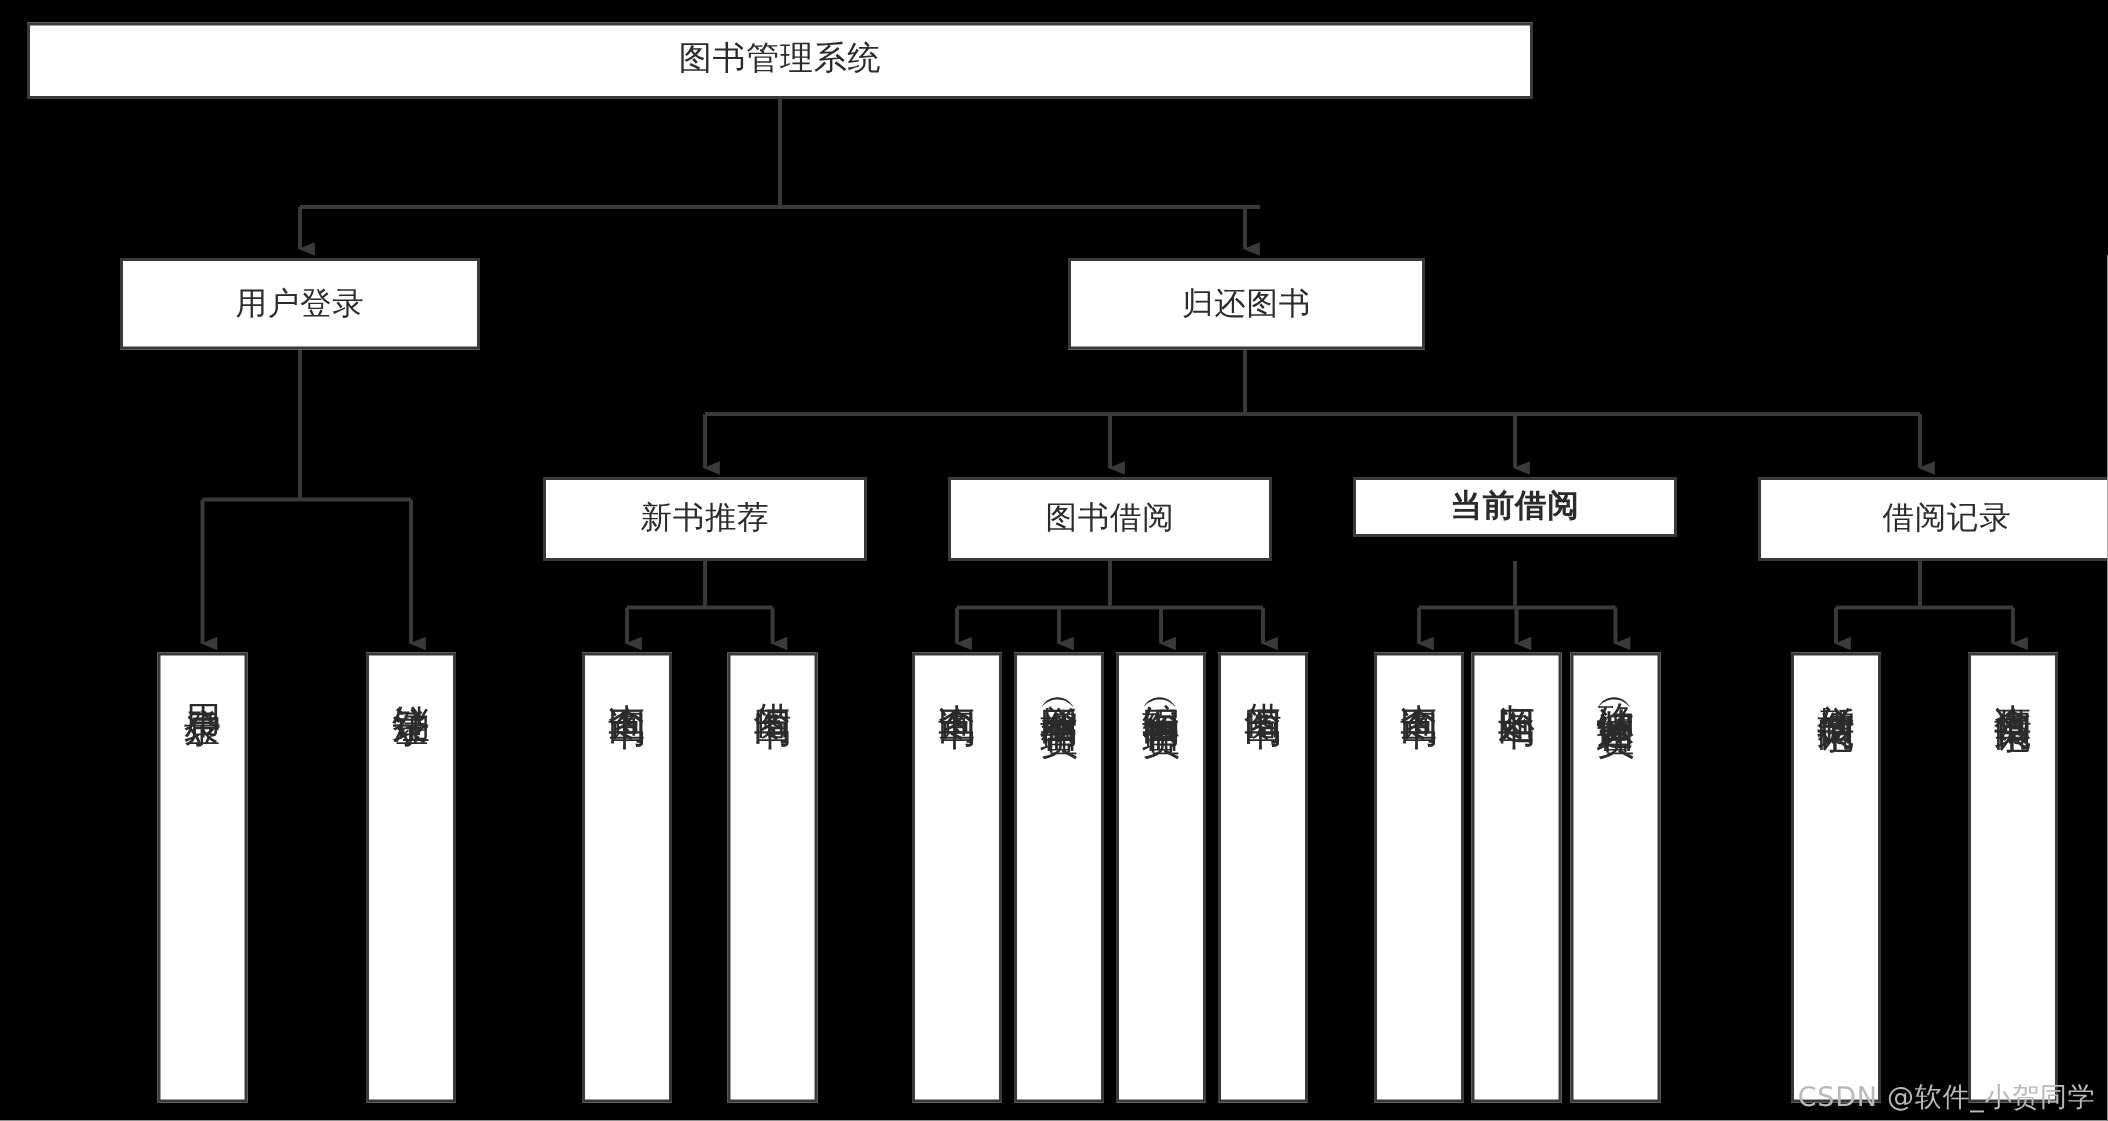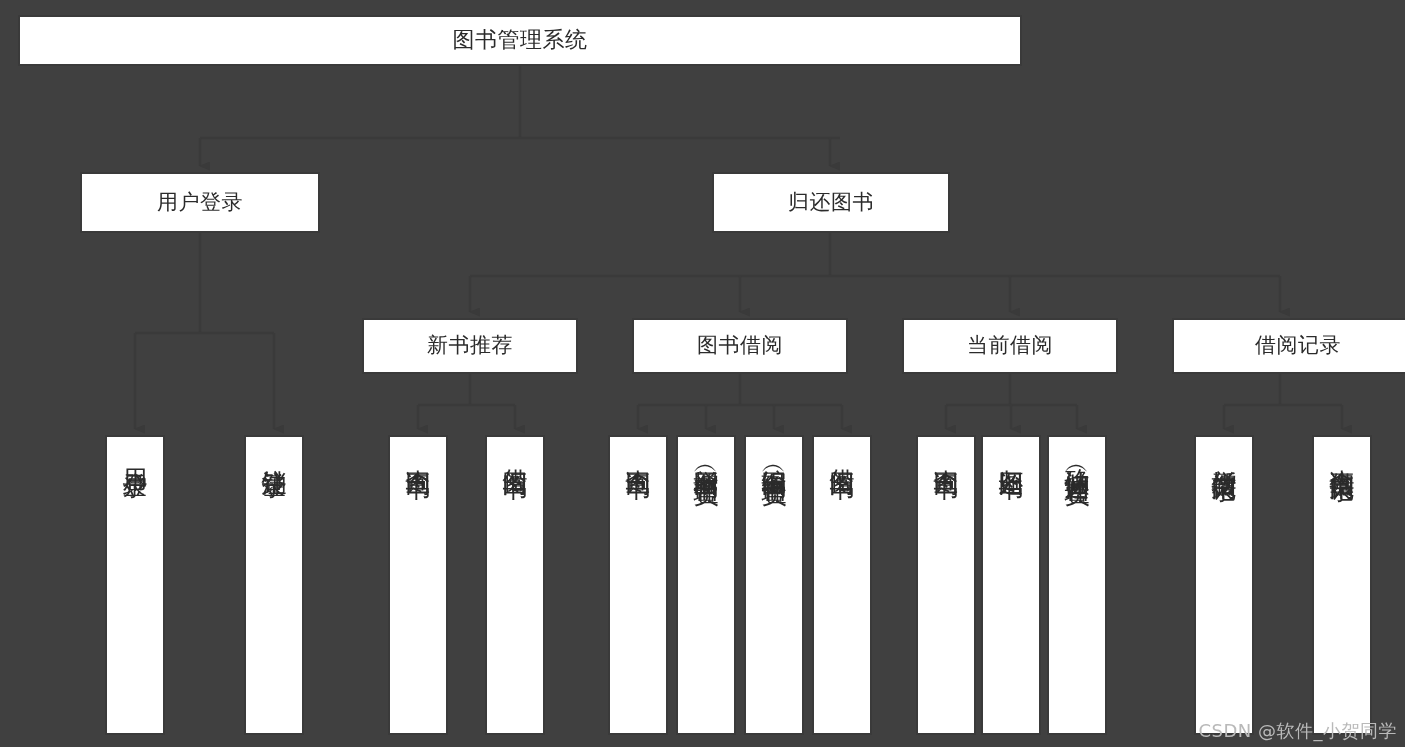--- a/index.html
+++ b/index.html
@@ -1,18 +1,18 @@
 <!DOCTYPE html>
 <html><head>
 <meta charset="utf-8">
 <title>图书管理系统 功能结构图</title>
 <style>
   html,body{margin:0;padding:0;background:#ffffff;}
   body{font-family:"DejaVu Sans","Liberation Sans",sans-serif;}
-  #canvas{position:relative;width:1405px;height:747px;background:#404040;overflow:hidden;}
+  #canvas{position:relative;width:1405px;height:747px;background:#000000;overflow:hidden;}
   svg.edges{position:absolute;left:0;top:0;width:1405px;height:747px;pointer-events:none;}
   .node{
     position:absolute;
     box-sizing:border-box;
     border:2px solid #3a3a3a;
     background:#ffffff;
     display:flex;
     align-items:center;
     justify-content:center;
     color:#2b2b2b;
@@ -118,21 +118,21 @@
   <div class="node h" style="left:712px;top:172px;width:238px;height:61px;">
     <span class="lbl">归还图书</span>
   </div>
 
   <div class="node h" style="left:362px;top:318px;width:216px;height:56px;">
     <span class="lbl">新书推荐</span>
   </div>
   <div class="node h" style="left:632px;top:318px;width:216px;height:56px;">
     <span class="lbl">图书借阅</span>
   </div>
-  <div class="node h" style="left:902px;top:318px;width:216px;height:56px;">
+  <div class="node h" style="left:902px;top:318px;width:216px;height:40px;font-weight:bold;">
     <span class="lbl">当前借阅</span>
   </div>
   <div class="node h" style="left:1172px;top:318px;width:252px;height:56px;">
     <span class="lbl">借阅记录</span>
   </div>
 
   <div class="node v" style="left:105px;top:435px;width:60px;height:300px;">
     <span class="lbl">用户登录</span>
   </div>
   <div class="node v" style="left:244px;top:435px;width:60px;height:300px;">

